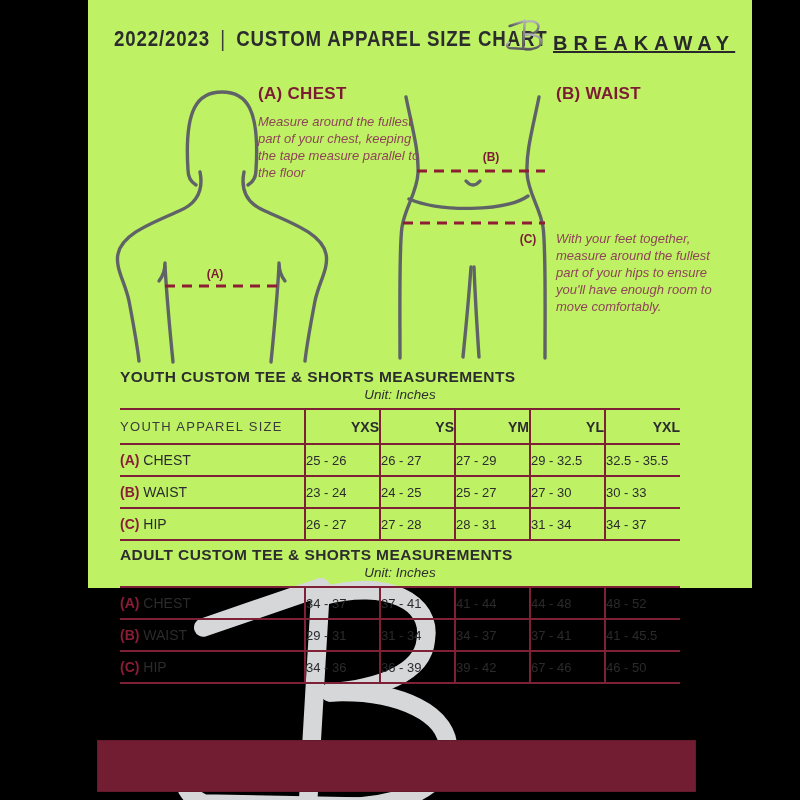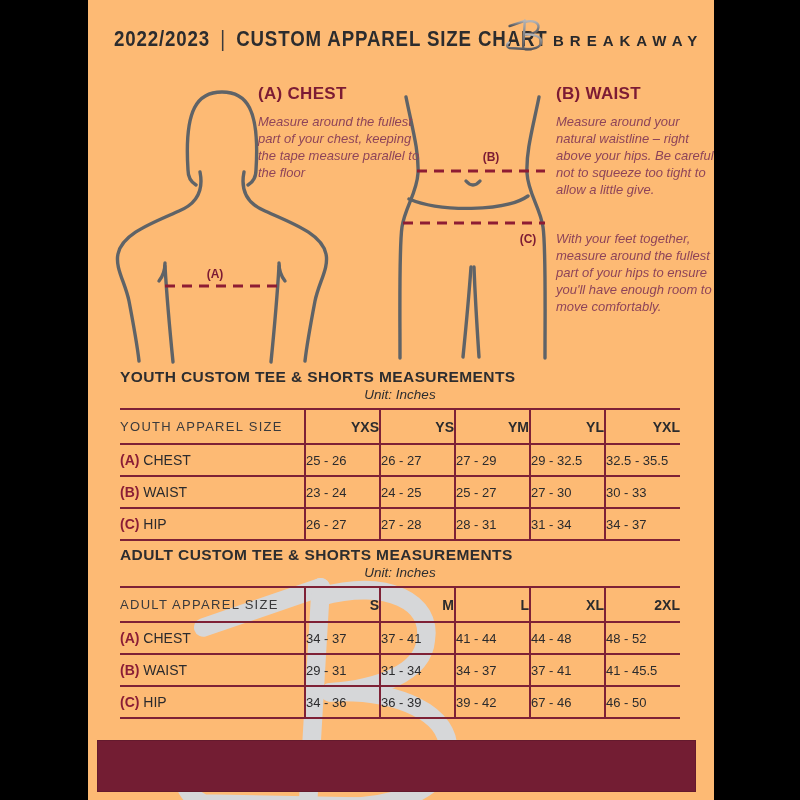--- a/index.html
+++ b/index.html
@@ -1,29 +1,29 @@
 <!DOCTYPE html>
 <html><head>
 <meta charset="utf-8">
 <style>
   html,body{margin:0;padding:0;}
   body{
     width:800px;height:800px;position:relative;background:#000;
     font-family:"Liberation Sans","DejaVu Sans",sans-serif;overflow:hidden;
   }
-  .page{position:absolute;left:88px;top:0;width:626px;height:800px;background:#fdba74;}
+  .page{position:absolute;left:88px;top:0;width:626px;height:588px;background:#bef264;padding-left:38px;}
 
   
   .hdr{position:absolute;left:26px;top:26px;display:flex;align-items:center;gap:12px;
        transform:scaleX(.85);transform-origin:left center;
        font-size:22px;font-weight:700;color:#2c2c2e;letter-spacing:1px;white-space:nowrap;}
   .hdr .div{font-weight:400;color:#3a3a3c;}
   .logo{position:absolute;left:416px;top:15px;}
-  .brand{position:absolute;left:465px;top:32px;font-size:15px;font-weight:700;
-         letter-spacing:6px;color:#29292b;white-space:nowrap;}
+  .brand{position:absolute;left:465px;top:32px;font-size:20px;font-weight:700;
+         letter-spacing:6px;color:#29292b;white-space:nowrap;text-decoration:underline;}
 
   
   .inst{position:absolute;}
   .inst h3{margin:0;font-size:17px;font-weight:700;color:#7c1b34;letter-spacing:.3px;}
   .inst p{margin:9px 0 0;font-size:13px;line-height:17px;font-style:italic;color:#8e4459;}
   .inst-a{left:170px;top:84px;width:168px;}
   .inst-b{left:468px;top:84px;width:162px;}
   .inst-c{left:468px;top:221px;width:172px;}
 
   .fig{position:absolute;}
@@ -123,21 +123,20 @@
       <text class="marker" x="133" y="148" text-anchor="middle">(C)</text>
     </svg>
   </div>
 
   <div class="inst inst-a">
     <h3><span>(A)</span> <span>CHEST</span></h3>
     <p>Measure around the fullest part of your chest, keeping the tape measure parallel to the floor</p>
   </div>
   <div class="inst inst-b">
     <h3><span>(B)</span> <span>WAIST</span></h3>
-    <p>Measure around your natural waistline – right above your hips. Be careful not to squeeze too tight to allow a little give.</p>
   </div>
   <div class="inst inst-c">
     <p>With your feet together, measure around the fullest part of your hips to ensure you'll have enough room to move comfortably.</p>
   </div>
 
   <div class="watermark">
     <svg width="340" height="294" viewBox="0 0 110 95">
       <g fill="none" stroke="#d6d7d9" stroke-width="6" stroke-linecap="round">
         <path d="M 14,25 L 52,12"></path>
         <path d="M 52,12 L 48,80"></path>
@@ -200,28 +199,20 @@
   <table class="sz ad-table">
     <colgroup>
         <col class="lab">
         <col class="val">
         <col class="val">
         <col class="val">
         <col class="val">
         <col class="val">
       </colgroup>
     <tbody>
-        <tr>
-      <th class="sizehdr">ADULT APPAREL SIZE</th>
-      <th class="size">S</th>
-      <th class="size">M</th>
-      <th class="size">L</th>
-      <th class="size">XL</th>
-      <th class="size">2XL</th>
-    </tr>
     <tr>
       <td class="rowlab"><span class="k">(A)</span> <span>CHEST</span></td>
       <td class="val">34 - 37</td>
       <td class="val">37 - 41</td>
       <td class="val">41 - 44</td>
       <td class="val">44 - 48</td>
       <td class="val">48 - 52</td>
     </tr>
     <tr>
       <td class="rowlab"><span class="k">(B)</span> <span>WAIST</span></td>

